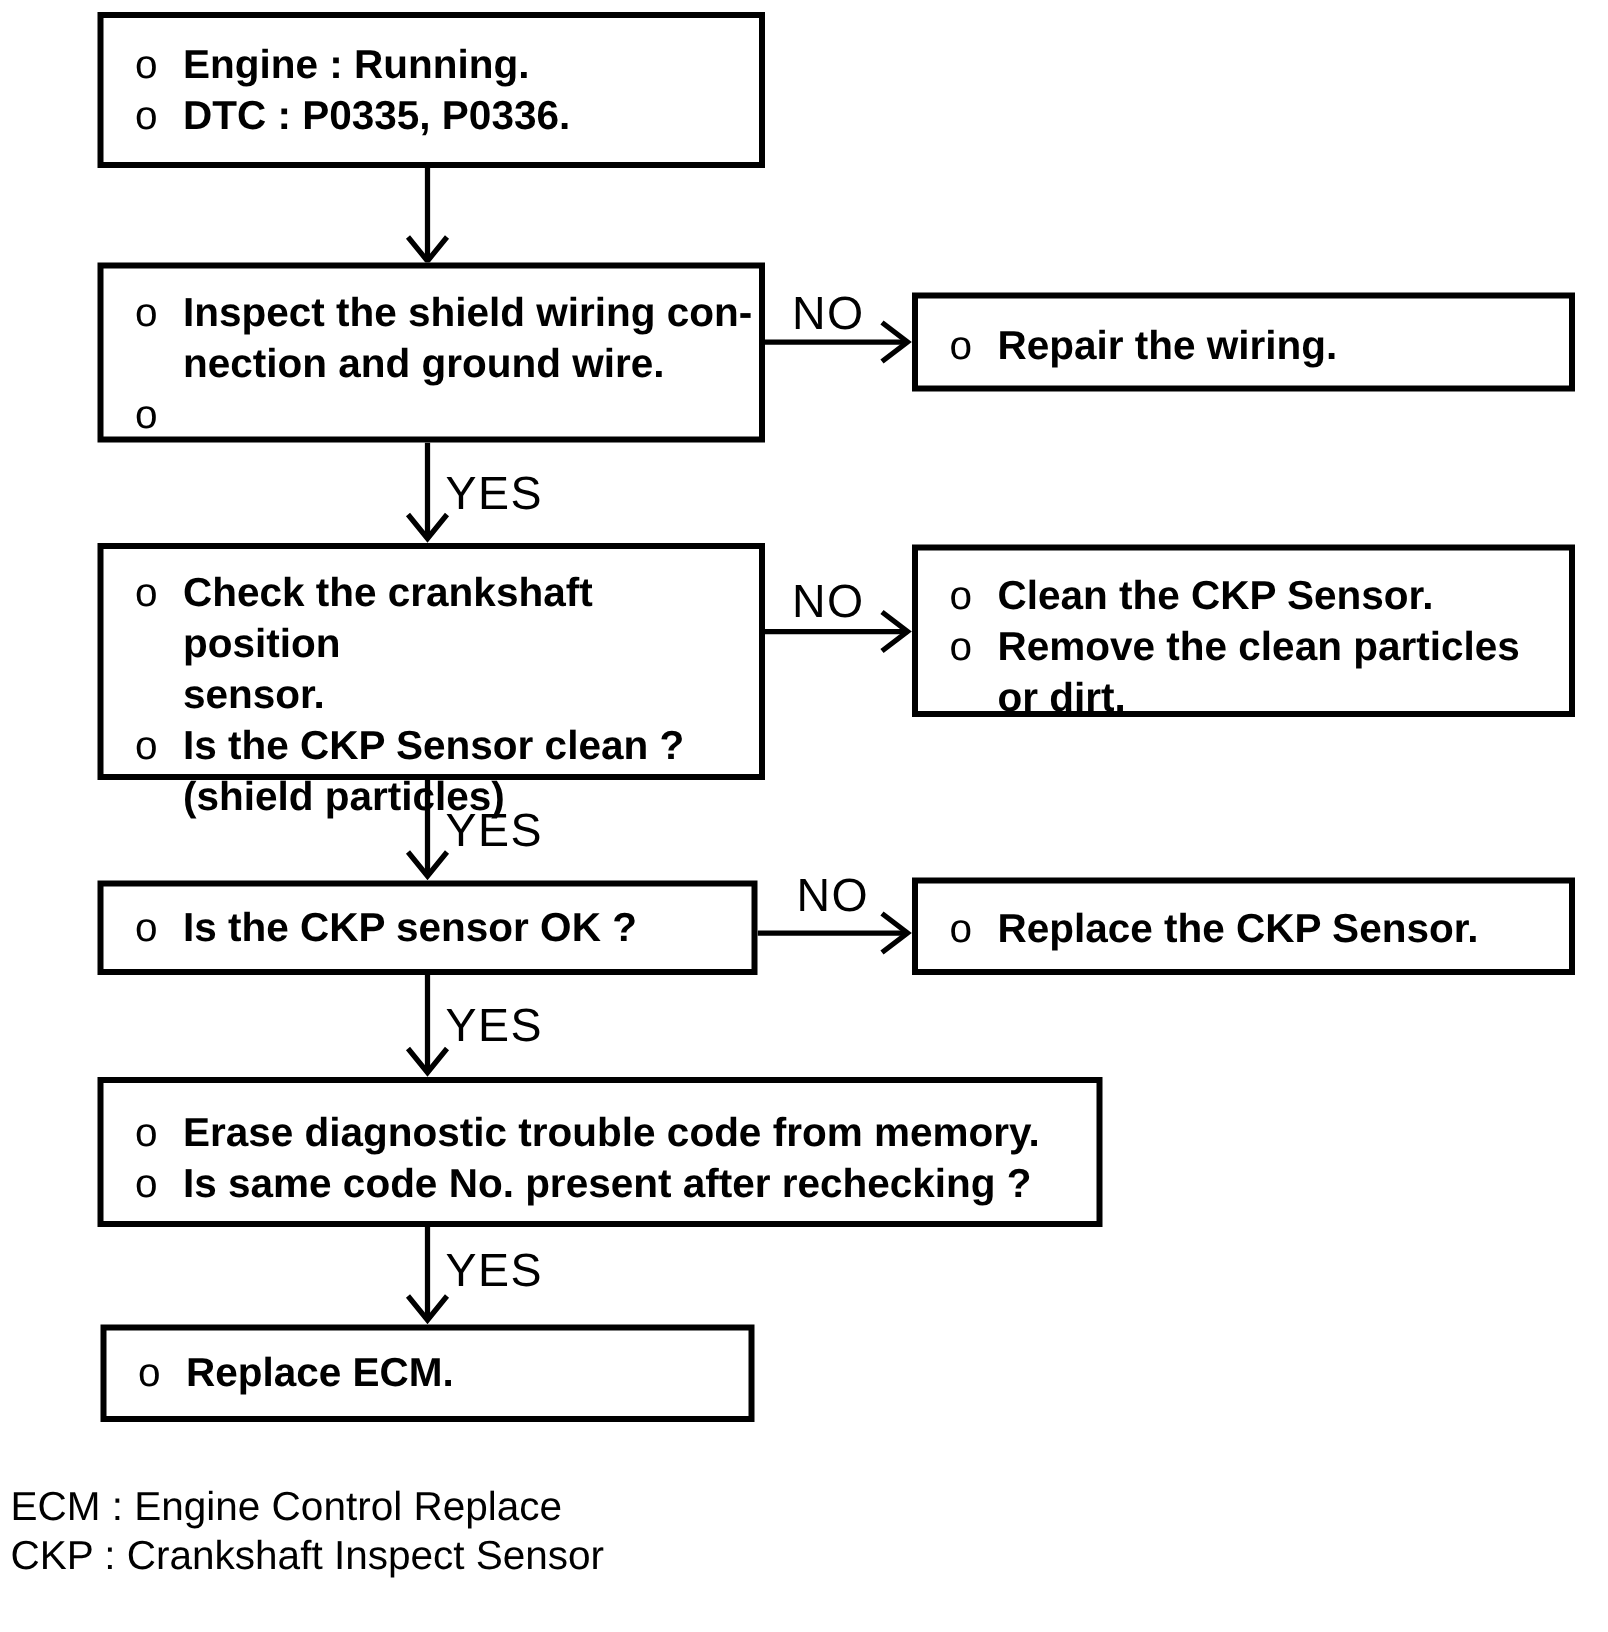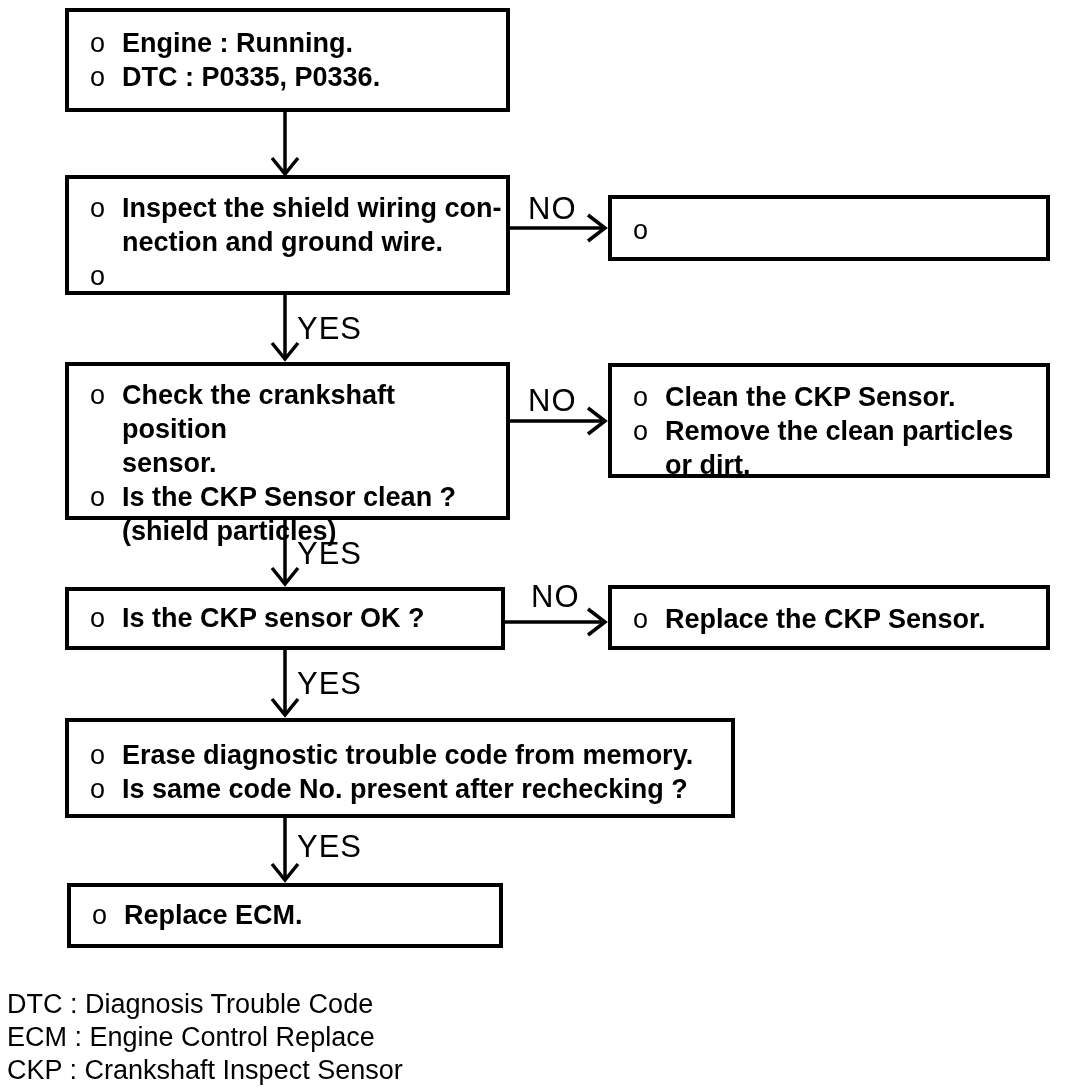--- a/index.html
+++ b/index.html
@@ -95,20 +95,21 @@
 
   <div class="edge-label" style="left:528px; top:192px;">NO</div>
   <svg class="arrow" style="left:510px; top:208px;" width="98" height="40" viewBox="0 0 98 40">
     <line x1="0" y1="20" x2="95" y2="20"></line>
     <polyline points="78,7 95,20 78,33"></polyline>
   </svg>
 
   <div class="box" style="left:608px; top:195px; width:442px; height:66px; padding-top:14px;">
     <div class="item">
       <span class="bullet">o</span>
+      <span class="txt">Repair the wiring.</span>
     </div>
   </div>
 
   <div class="edge-label" style="left:297px; top:312px;">YES</div>
   <svg class="arrow" style="left:265px; top:295px;" width="40" height="67" viewBox="0 0 40 67">
     <line x1="20" y1="0" x2="20" y2="64"></line>
     <polyline points="7,48 20,64 33,48"></polyline>
   </svg>
 
   <div class="box" style="left:65px; top:362px; width:445px; height:158px; padding-top:12px;">
@@ -192,18 +193,17 @@
   </svg>
 
   <div class="box" style="left:67px; top:883px; width:436px; height:65px; padding-top:11px;">
     <div class="item">
       <span class="bullet">o</span>
       <span class="txt">Replace ECM.</span>
     </div>
   </div>
 
   <div class="legend" style="left:7px; top:988px;">
-    <div class="legend-line">DTC : Diagnosis Trouble Code</div>
     <div class="legend-line">ECM : Engine Control Replace</div>
     <div class="legend-line">CKP : Crankshaft Inspect Sensor</div>
   </div>
 
 </div>
 
 </body></html>

